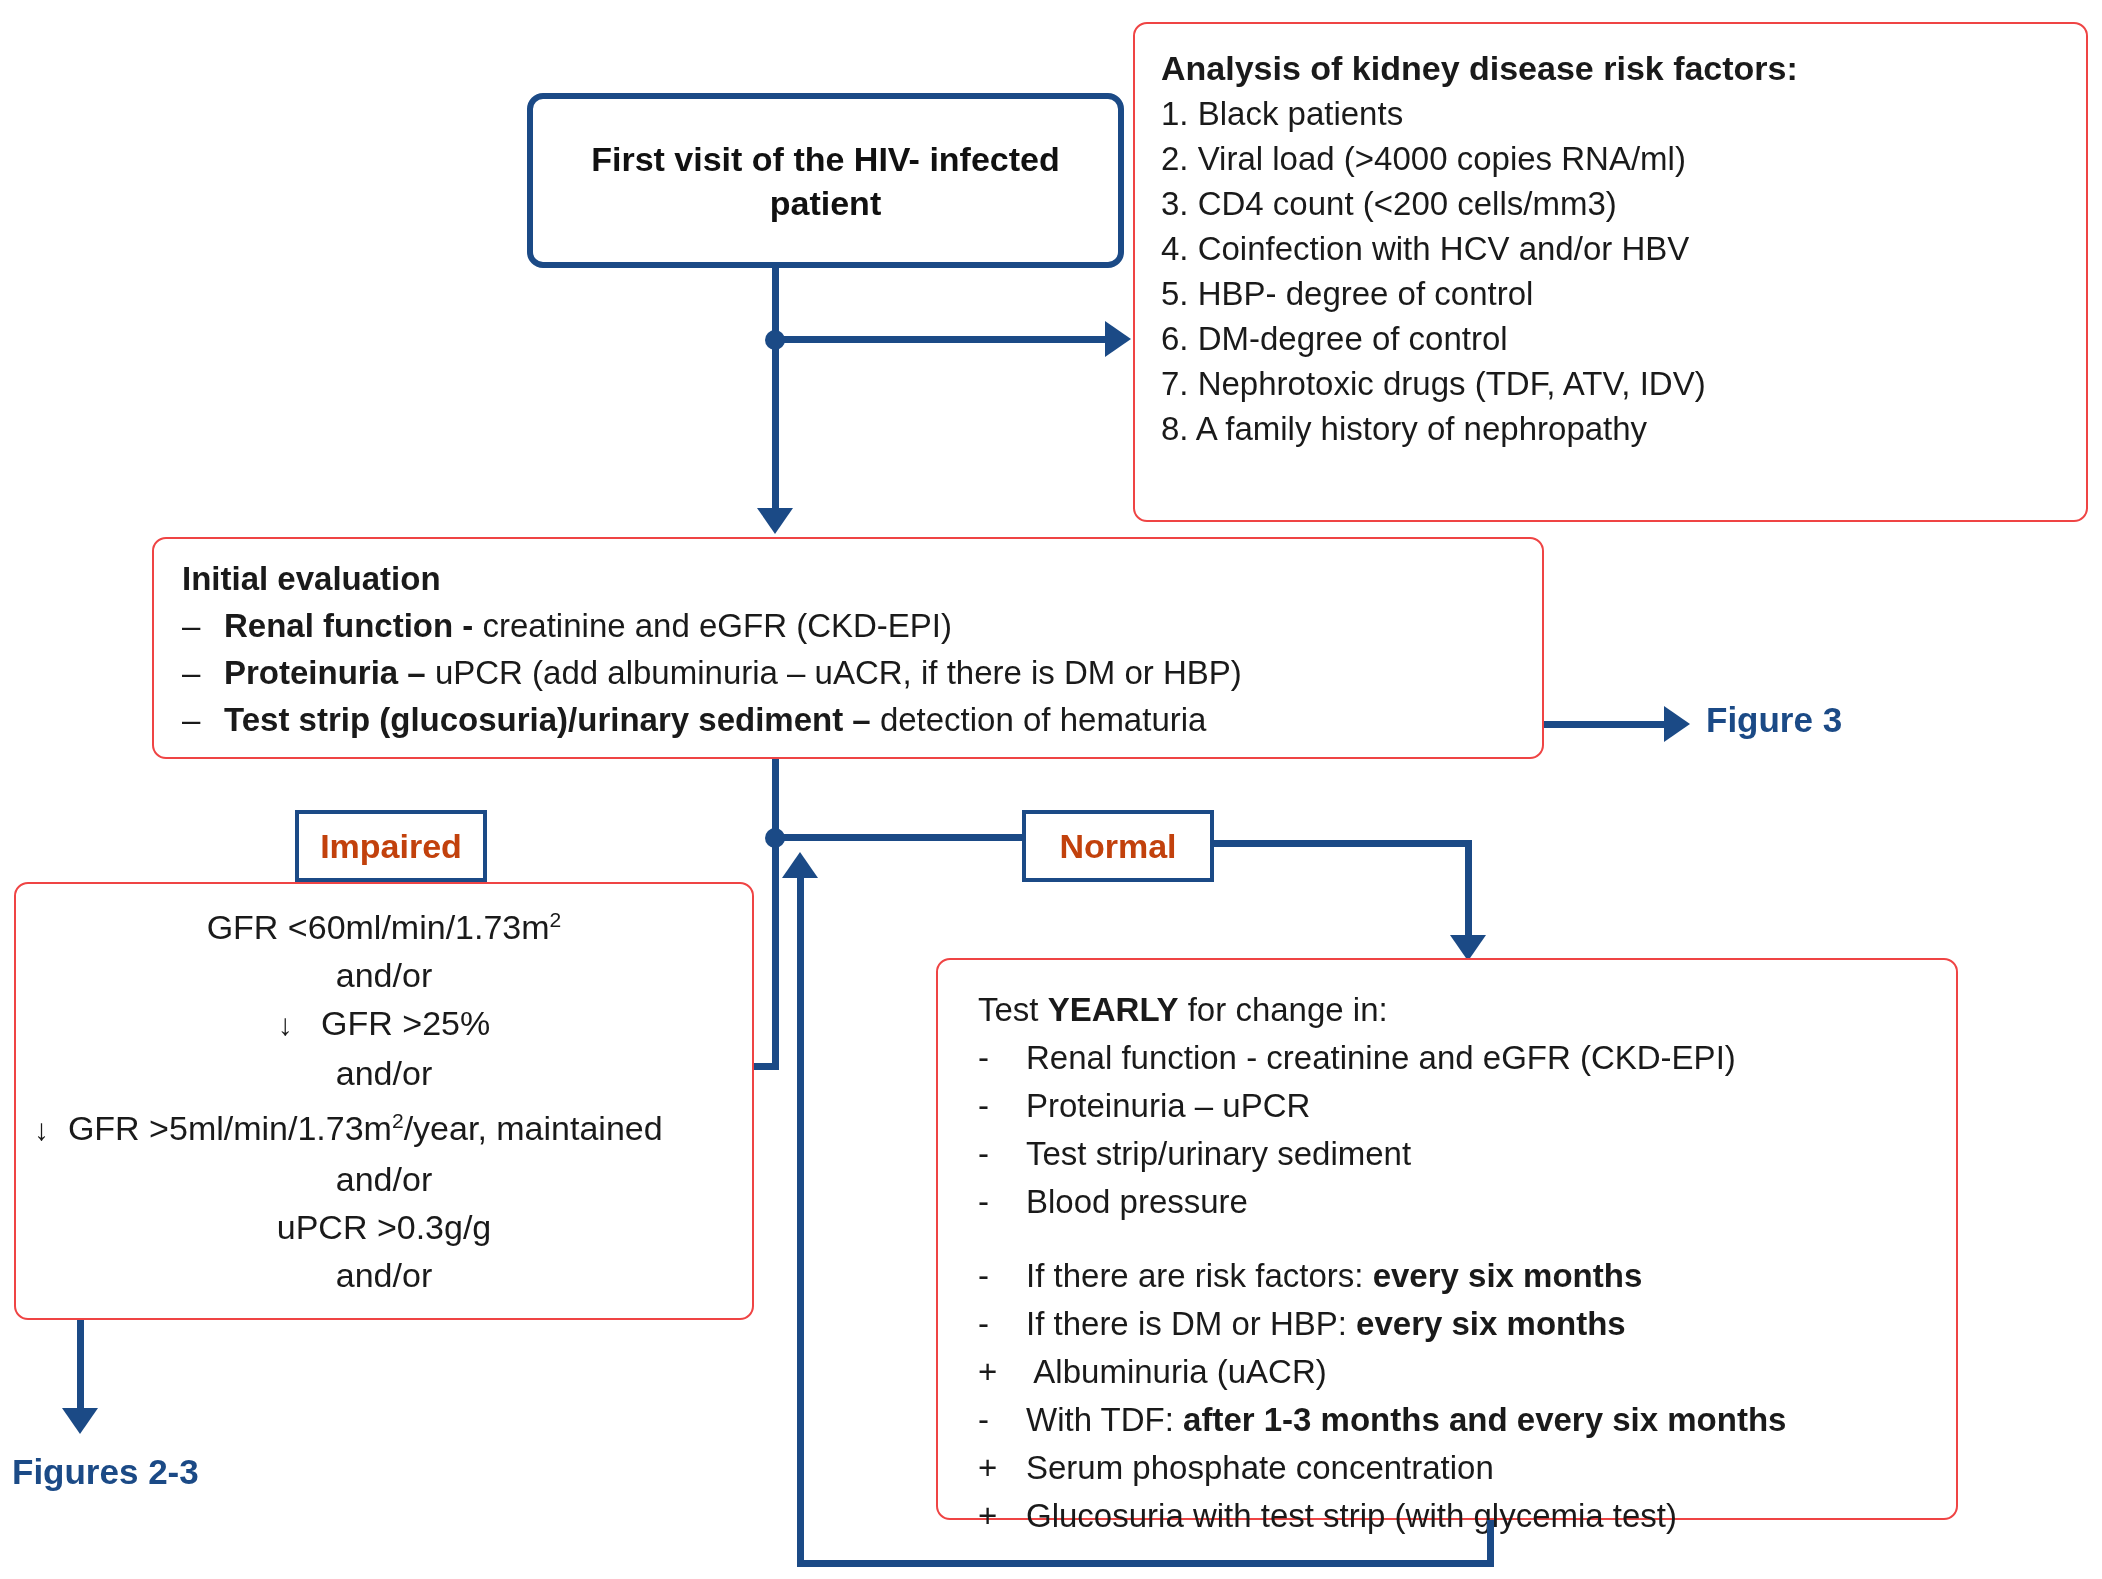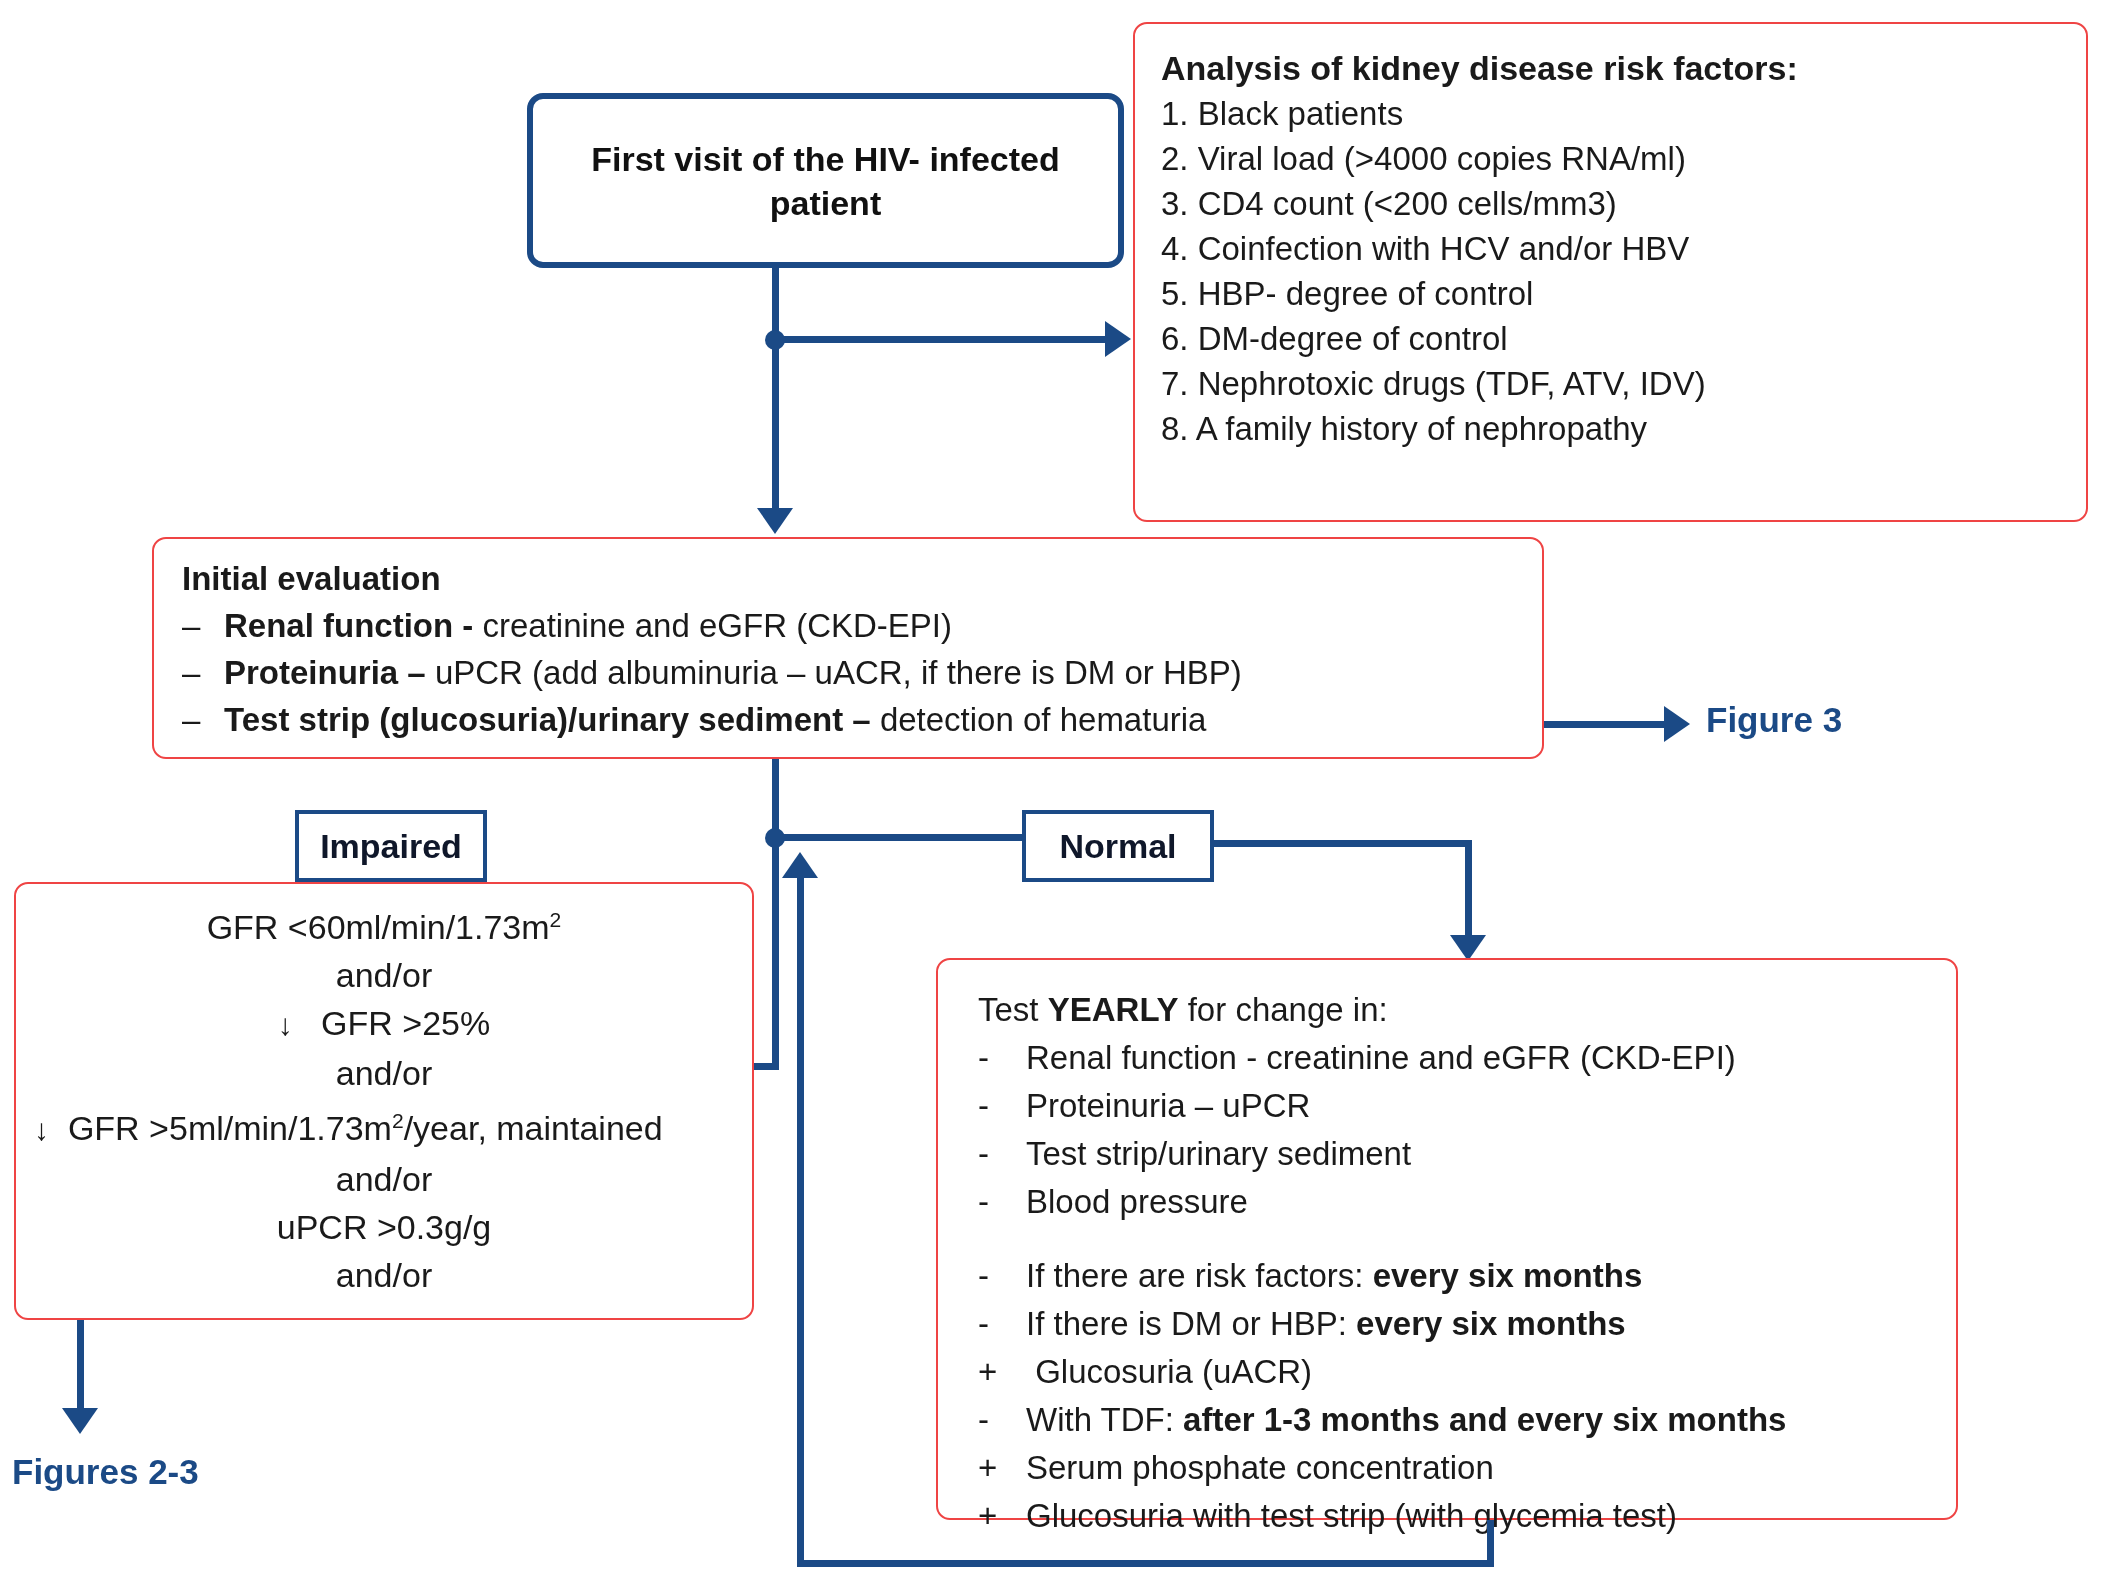--- a/index.html
+++ b/index.html
@@ -89,21 +89,21 @@
     padding:26px 0 0 40px;
     font-size:33px;
     line-height:48px;
     color:#1a1a1a;
   }
   .yearly-inner b{ font-weight:bold; }
   .yearly-inner .dash{ display:inline-block; width:48px; }
   .yearly-inner .plus{ display:inline-block; width:48px; }
   .yearly-inner .gap{ height:26px; }
 
-  .label-text{ font-size:34px; font-weight:bold; color:#0f172a; }
+  .label-text{ font-size:34px; font-weight:bold; color:#c2410c; }
 
   
   .ln{ position:absolute; background:#1B4A86; }
   .dot{
     position:absolute;
     width:20px;height:20px;border-radius:50%;
     background:#1B4A86;
   }
   .arrow-d{
     position:absolute;
@@ -241,21 +241,21 @@
 
       <div class="gap"></div>
 
       <div>
         <span class="dash">-</span><span>If there are risk factors: </span><b>every six months</b>
       </div>
       <div>
         <span class="dash">-</span><span>If there is DM or HBP: </span><b>every six months</b>
       </div>
       <div>
-        <span class="plus">+</span><span> Glucosuria (uACR)</span>
+        <span class="plus">+</span><span> Albuminuria (uACR)</span>
       </div>
       <div>
         <span class="dash">-</span><span>With TDF: </span><b>after 1-3 months and every six months</b>
       </div>
       <div>
         <span class="plus">+</span><span>Serum phosphate concentration</span>
       </div>
       <div>
         <span class="plus">+</span><span>Glucosuria with test strip (with glycemia test)</span>
       </div>

